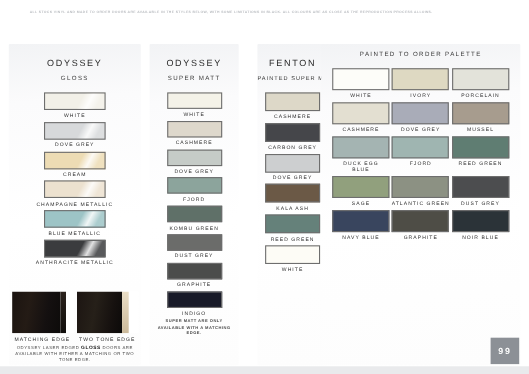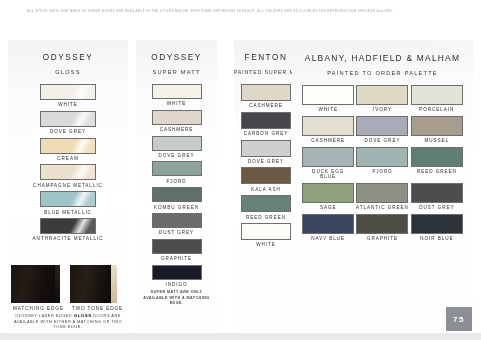--- a/index.html
+++ b/index.html
@@ -343,21 +343,20 @@
         <div class="swrow">
           <div class="sw matte" style="background: rgb(253, 252, 246);">
             <div class="gl"></div>
           </div>
           <div class="swname">White</div>
         </div>
       </div>
   </div>
 
   <div class="panel p4">
-    <div class="ptitle wide">Albany, Hadfield &amp; Malham</div>
     <div class="psub">Painted to Order Palette</div>
     <div class="grid" id="p4grid">
         <div class="gcell">
           <div class="sw matte" style="background: rgb(253, 253, 249);">
             <div class="gl"></div>
           </div>
           <div class="gname">White</div>
         </div>
         <div class="gcell">
           <div class="sw matte" style="background: rgb(222, 217, 194);">
@@ -440,15 +439,15 @@
         </div>
         <div class="gcell">
           <div class="sw matte" style="background: rgb(43, 51, 56);">
             <div class="gl"></div>
           </div>
           <div class="gname">Noir Blue</div>
         </div>
       </div>
   </div>
 
-  <div class="pagenum">75</div>
+  <div class="pagenum">99</div>
   <div class="footstrip"></div>
 </div>
 
 </body></html>

